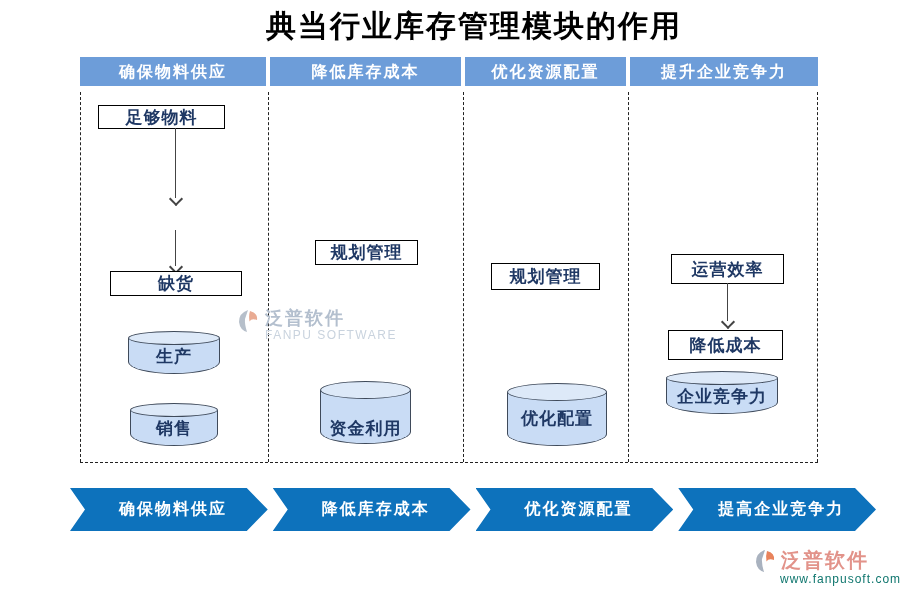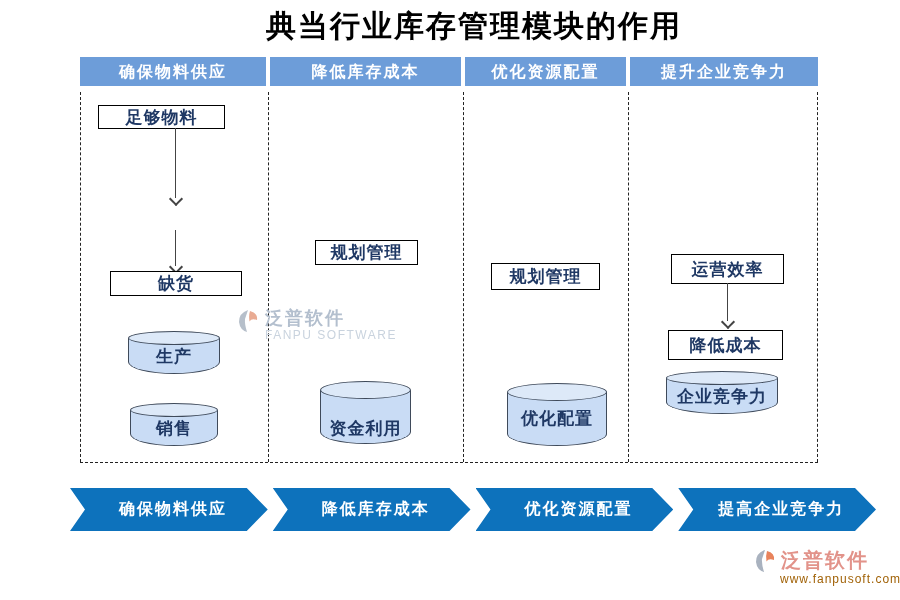--- a/index.html
+++ b/index.html
@@ -51,21 +51,21 @@
         padding-left:8px;
         clip-path:polygon(0 0,calc(100% - 21px) 0,100% 50%,calc(100% - 21px) 100%,0 100%,15px 50%);}
 
   
   .wm-center{position:absolute;left:237px;top:308px;display:flex;align-items:flex-start;gap:4px;}
   .wm-center .brand{font-size:18px;font-weight:bold;color:#b3bfce;letter-spacing:2px;line-height:20px;}
   .wm-center .sub{font-size:12px;color:#c9d3de;letter-spacing:1.5px;}
   .wm-corner{position:absolute;left:754px;top:547px;}
   .wm-corner .row{display:flex;align-items:center;gap:3px;}
   .wm-corner .brand{font-size:20px;font-weight:bold;color:#E2938A;letter-spacing:2px;}
-  .wm-corner .url{font-size:12px;color:#a16207;letter-spacing:1px;margin-left:26px;margin-top:-2px;text-align:right;}
+  .wm-corner .url{font-size:12px;color:#0f766e;letter-spacing:1px;margin-left:26px;margin-top:-2px;text-align:right;}
   .logo-svg{display:block;}
 </style>
 </head>
 <body>
 
 <div id="canvas">
 
   <div class="title">典当行业库存管理模块的作用</div>
 
   <div class="hdr hdr1">确保物料供应</div>

